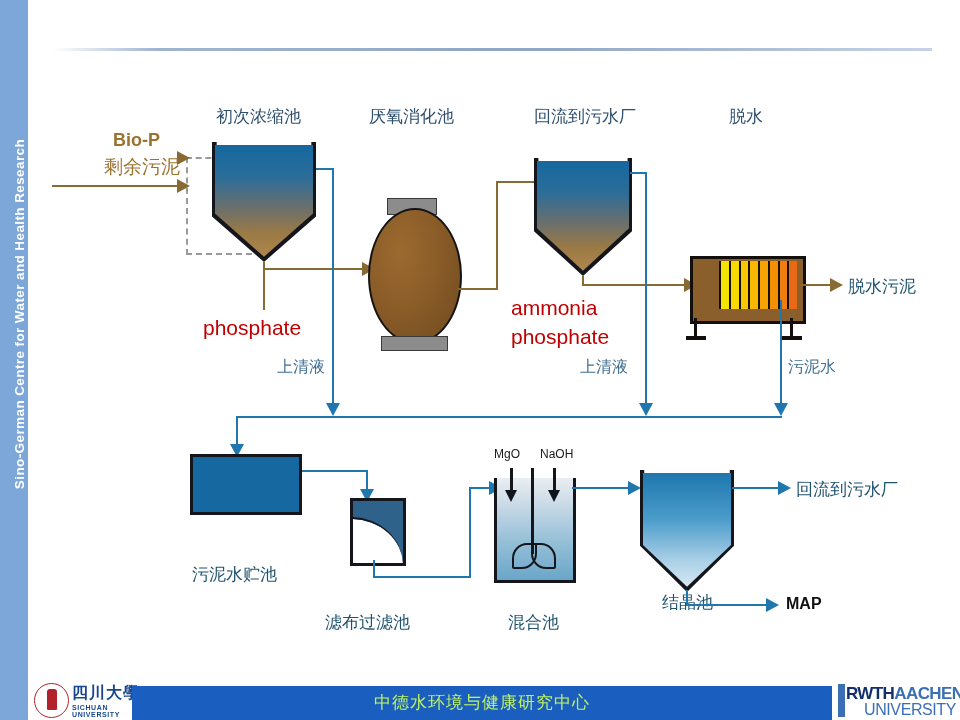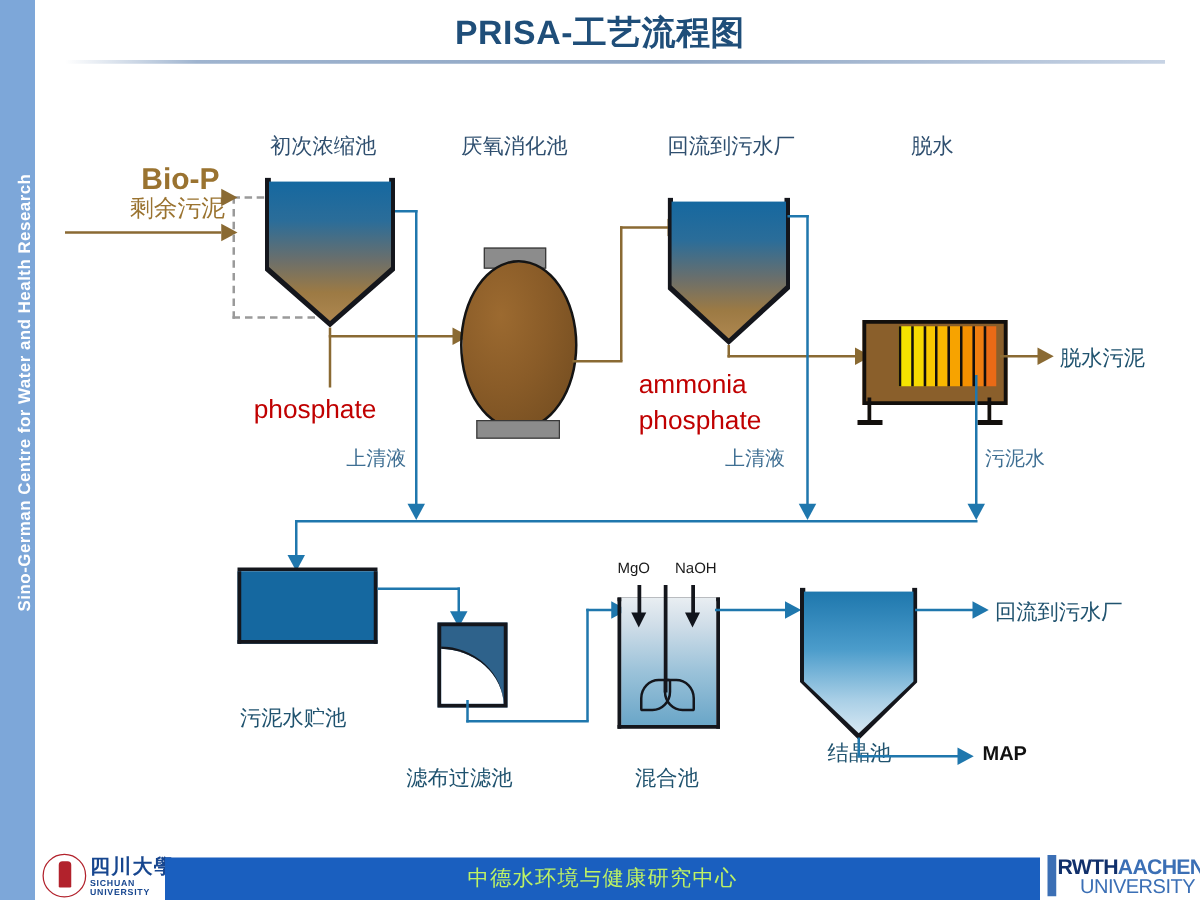--- a/index.html
+++ b/index.html
@@ -37,21 +37,21 @@
   }
   .hdr-rule{
     position:absolute;left:52px;top:48px;width:880px;height:3px;
     background:linear-gradient(to right,#ffffff 0%,#9fb4cf 12%,#8fa6c4 55%,#c7d3e4 100%);
   }
 
   
   .lbl{position:absolute;white-space:nowrap;}
   .lbl-tank{color:#2f4f6f;font-size:17px;}
   .lbl-red{color:#c00000;font-size:21px;}
-  .lbl-brown{color:#9a7330;font-size:24px;font-weight:bold;}
+  .lbl-brown{color:#9a7330;font-size:18px;font-weight:bold;}
   .lbl-brown2{color:#9a7330;font-size:19px;}
   .lbl-sup{color:#3f6f93;font-size:16px;}
   .lbl-blue{color:#20536f;font-size:17px;}
   .lbl-chem{color:#1a1a1a;font-size:12px;}
   .lbl-map{color:#111111;font-size:16px;font-weight:bold;}
 
   
   .ln{position:absolute;background:#1f77ad;}
   .ln.h{height:2px;}
   .ln.v{width:2px;}
@@ -155,21 +155,20 @@
 </head>
 <body>
 
 <div id="slide">
 
   <div class="sidebar">
     <div class="sidebar-text">Sino-German Centre for Water and Health Research</div>
   </div>
   <div class="footer-bar-left"></div>
 
-  <div class="hdr-title">PRISA-工艺流程图</div>
   <div class="hdr-rule"></div>
 
   <div class="lbl lbl-tank" style="left:216px;top:105px;">初次浓缩池</div>
   <div class="lbl lbl-tank" style="left:369px;top:105px;">厌氧消化池</div>
   <div class="lbl lbl-tank" style="left:534px;top:105px;">回流到污水厂</div>
   <div class="lbl lbl-tank" style="left:729px;top:105px;font-family:Liberation Mono, monospace;">脱水</div>
 
   <div class="lbl lbl-brown" style="left:113px;top:130px;">Bio-P</div>
   <div class="lbl lbl-brown2" style="left:104px;top:154px;">剩余污泥</div>
 

